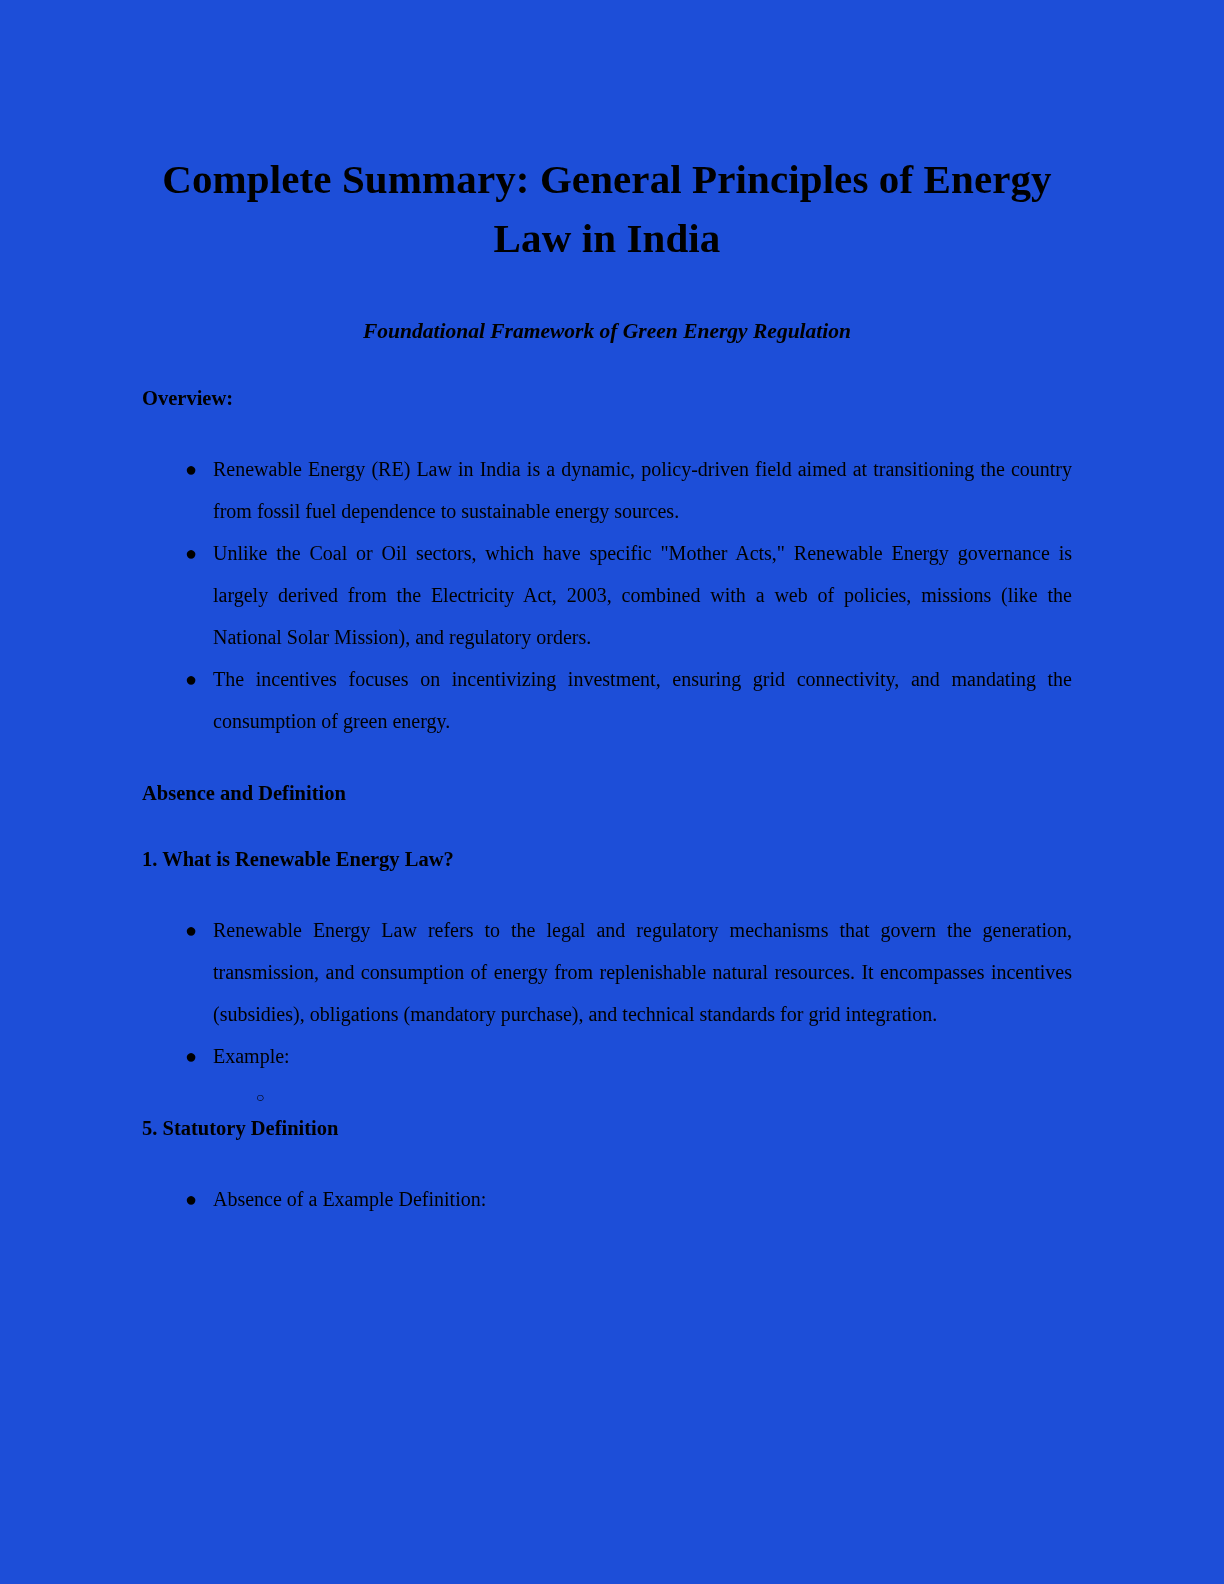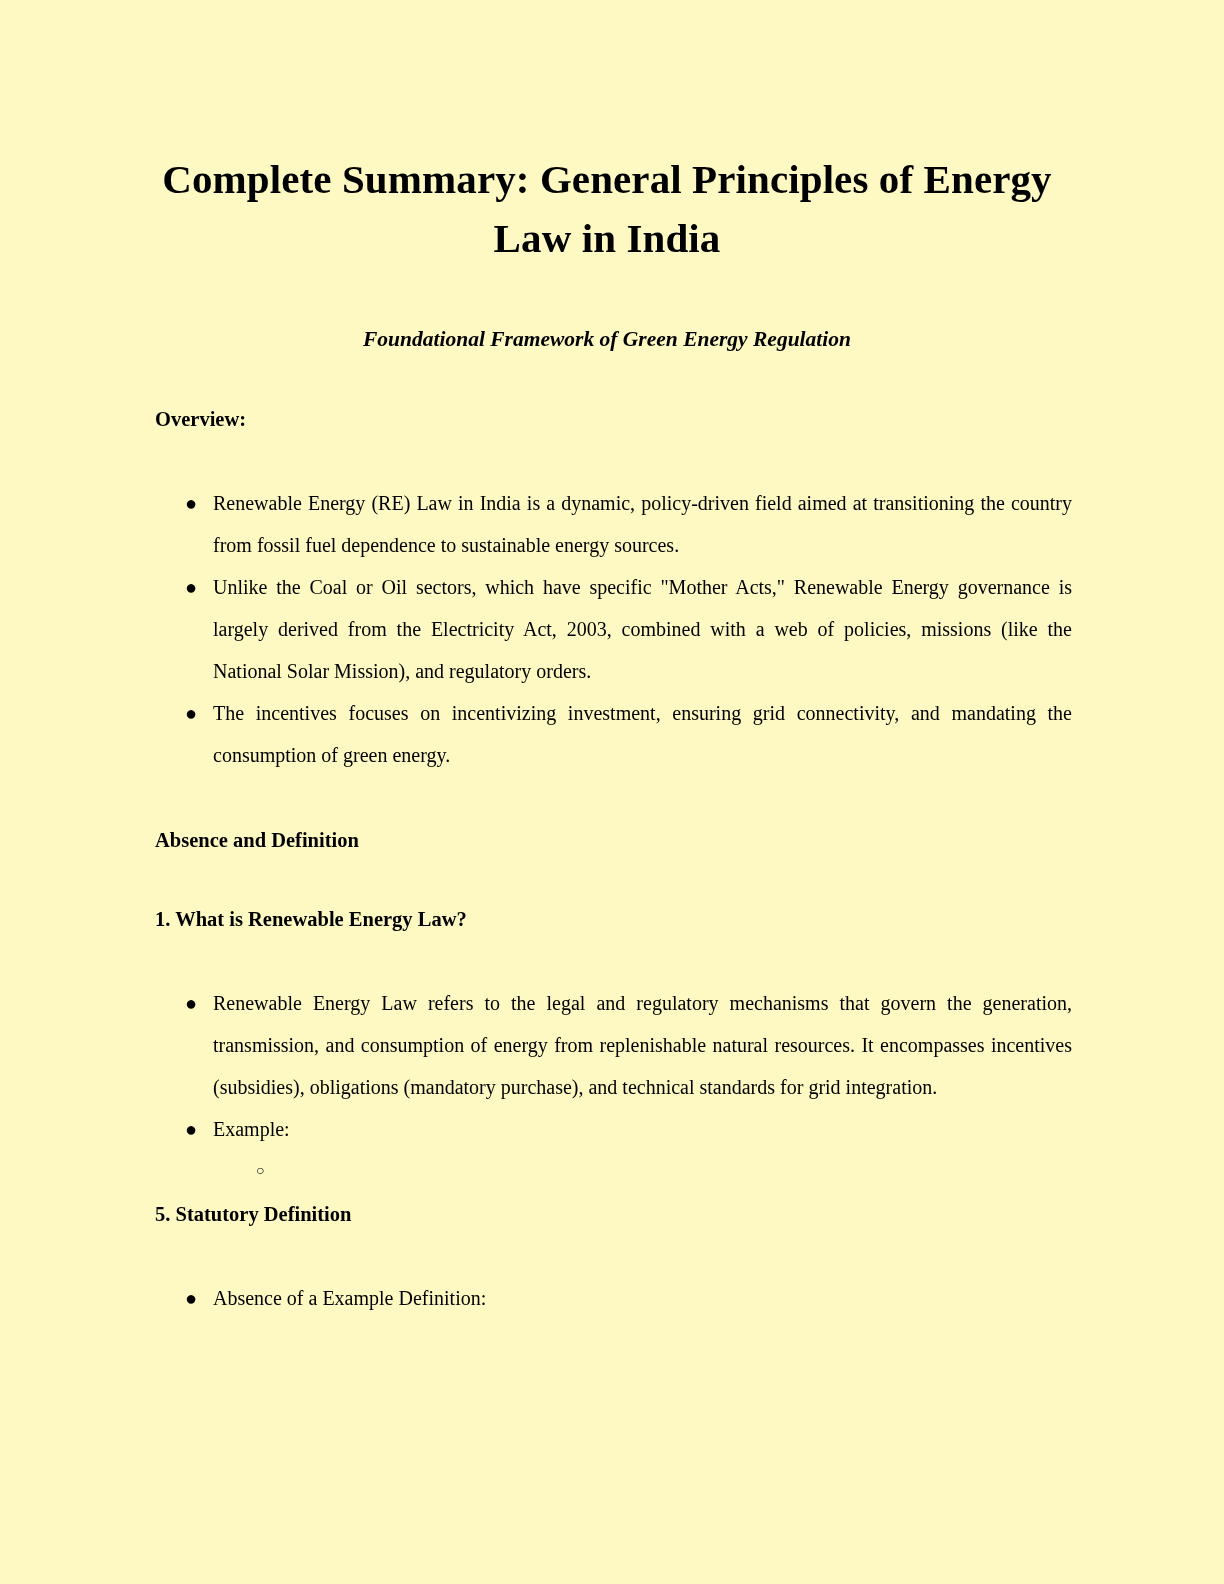--- a/index.html
+++ b/index.html
@@ -10,21 +10,21 @@
 
   body {
     font-family: "Liberation Serif", "DejaVu Serif", serif;
     color: #000000;
   }
 
   .page {
     position: relative;
     width: 1224px;
     height: 1584px;
-    background: #fef9c3;
+    background: #1d4ed8;
     box-sizing: border-box;
     overflow: hidden;
   }
 
   .content {
     position: absolute;
     left: 142px;
     top: 0;
     width: 930px;
   }
@@ -39,29 +39,29 @@
     padding-top: 150px;
     letter-spacing: 0.1px;
   }
 
   
   .doc-subtitle {
     font-size: 21.5px;
     font-weight: bold;
     font-style: italic;
     text-align: center;
-    margin: 8px;
+    margin: 0;
     padding-top: 50px;
   }
 
   
   .section-heading {
     font-size: 20.5px;
     font-weight: bold;
-    margin: 13px;
+    margin: 0;
     padding-top: 40px;
     line-height: 1.45;
   }
 
   .section-heading.tight {
     padding-top: 37px;
   }
 
   
   .bullets {

